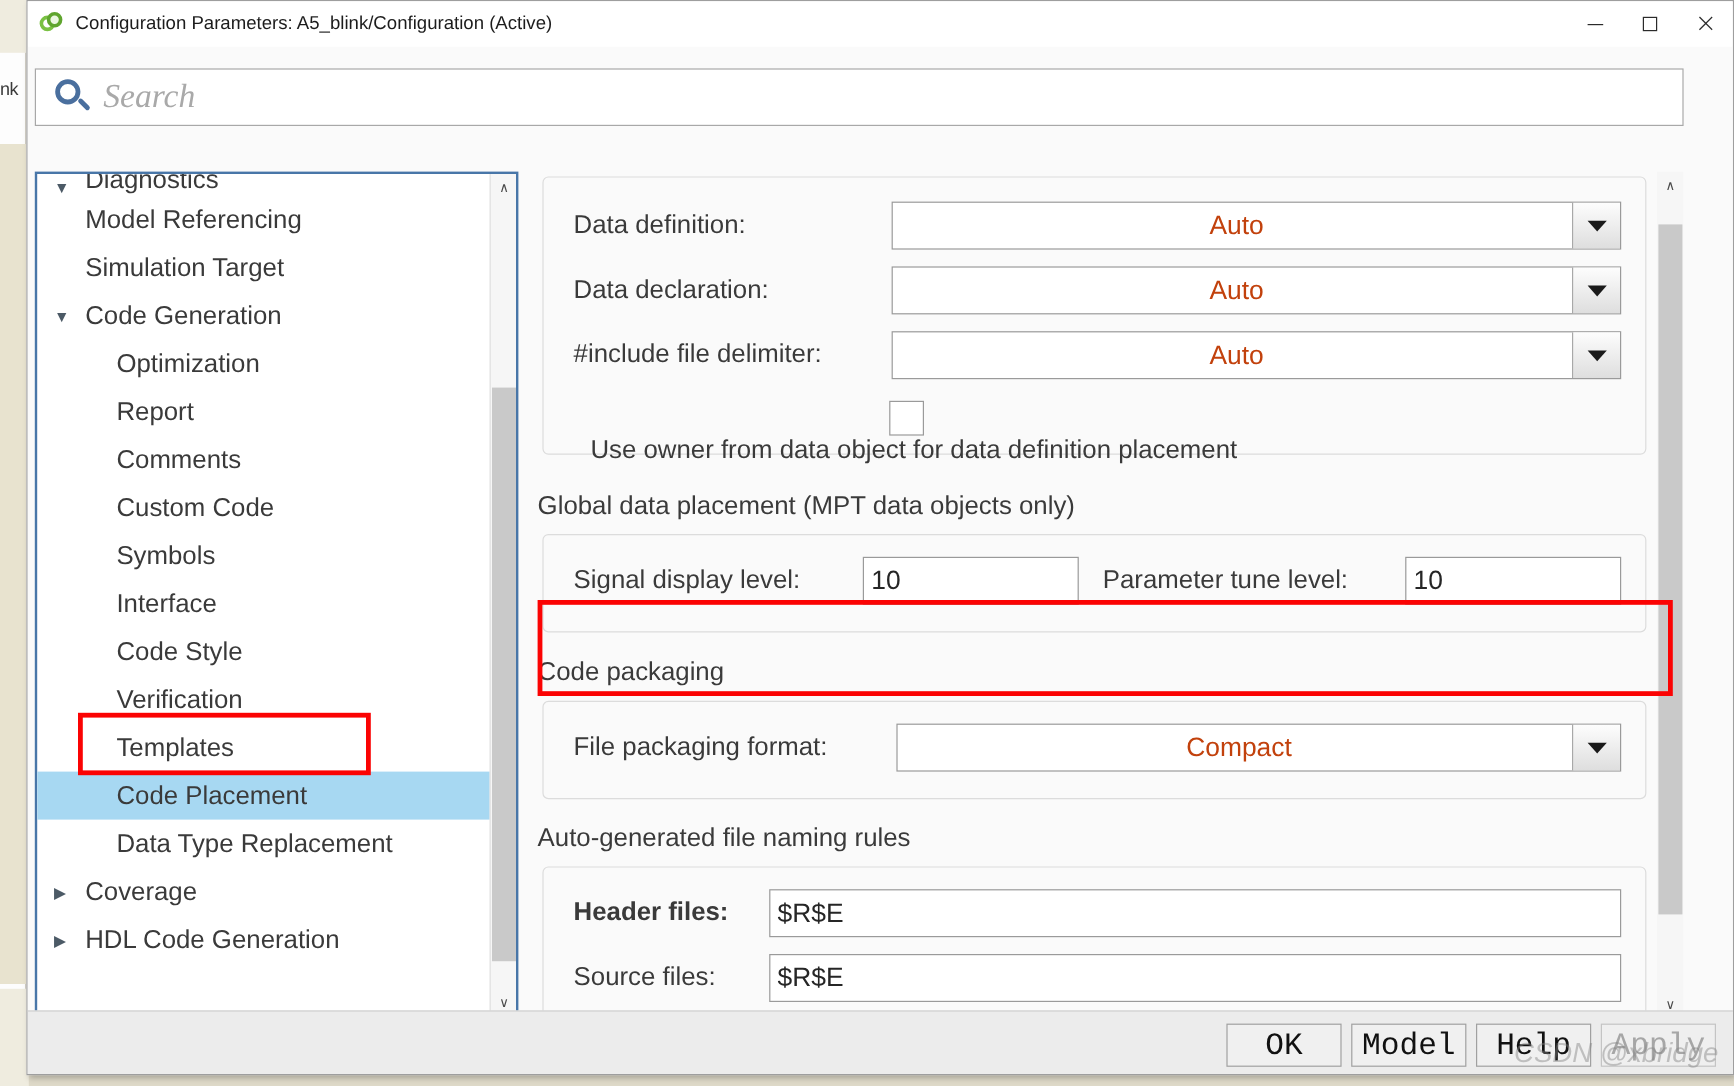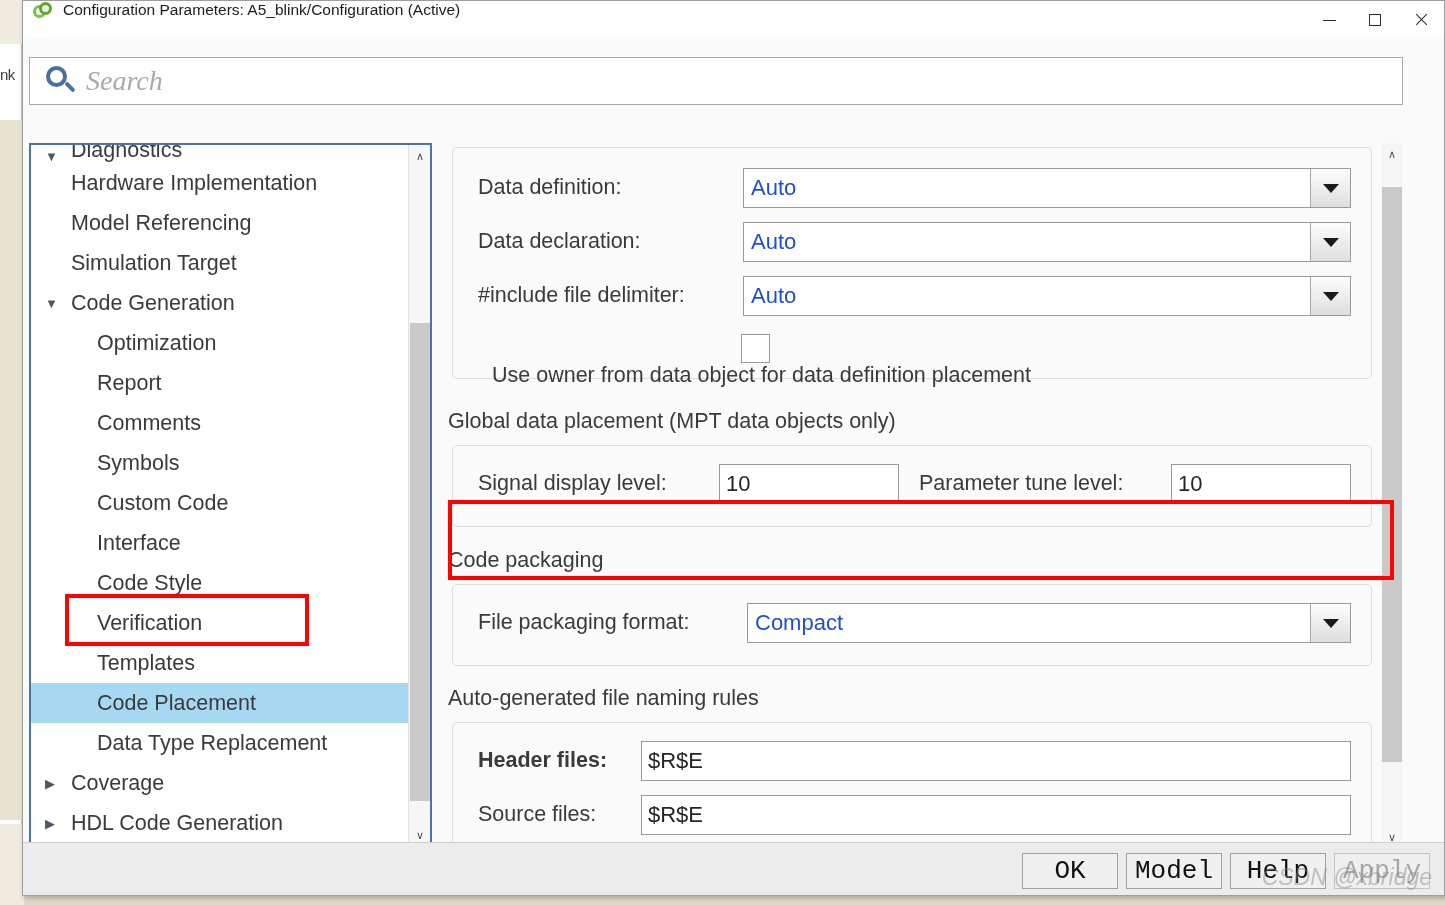--- a/index.html
+++ b/index.html
@@ -36,21 +36,21 @@
     width: 1423px; height: 896px;
     background: #ffffff;
     border: 1px solid #9e9e9e;
     box-shadow: 2px 2px 5px rgba(0,0,0,0.25);
     overflow: hidden;
   }
 
   
   .titlebar {
     position: relative; height: 38px; background: #ffffff;
-    display: flex; align-items: flex-start;
+    display: flex; align-items: center;
   }
   .title-icon {
     width: 22px; height: 22px; margin-left: 9px; margin-right: 9px;
     position: relative; flex: none;
   }
   .title-icon .c1 {
     position: absolute; left: 1px; top: 4px; width: 13px; height: 13px;
     border-radius: 50%; border: 3px solid #7ac143; background: #ffffff;
   }
   .title-icon .c2 {
@@ -162,22 +162,22 @@
     position: absolute; font-size: 21.5px; color: #3a3a3a; white-space: nowrap;
   }
   .field-label {
     position: absolute; font-size: 21.5px; color: #3a3a3a; white-space: nowrap;
   }
   .combo {
     position: absolute; height: 40px; background: #ffffff;
     border: 1px solid #9a9a9a; display: flex; align-items: center;
   }
   .combo-val {
-    flex: 1; padding-left: 7px; font-size: 22px; color: #1d4ed8;
-    white-space: nowrap; overflow: hidden;
+    flex: 1; padding-left: 7px; font-size: 22px; color: #c2410c;
+    white-space: nowrap; overflow: hidden; text-align: center;
   }
   .combo-btn {
     width: 40px; height: 38px; flex: none;
     background: linear-gradient(#fdfdfd, #dedede);
     border-left: 1px solid #a8a8a8;
     display: flex; align-items: center; justify-content: center;
   }
   .tri-down {
     width: 0; height: 0; border-left: 8px solid transparent;
     border-right: 8px solid transparent; border-top: 9px solid #1a1a1a;
@@ -274,24 +274,20 @@
       </div>
 
       <div class="sidebar">
         <div class="tree" id="tree">
             <div class="tree-row clipped">
               <span class="tree-arrow">▼</span>
               <span class="tree-label-l1">Diagnostics</span>
             </div>
             <div class="tree-row">
               <span class="tree-arrow"></span>
-              <span class="tree-label-l1">Hardware Implementation</span>
-            </div>
-            <div class="tree-row">
-              <span class="tree-arrow"></span>
               <span class="tree-label-l1">Model Referencing</span>
             </div>
             <div class="tree-row">
               <span class="tree-arrow"></span>
               <span class="tree-label-l1">Simulation Target</span>
             </div>
             <div class="tree-row">
               <span class="tree-arrow">▼</span>
               <span class="tree-label-l1">Code Generation</span>
             </div>
@@ -302,25 +298,25 @@
             <div class="tree-row">
               <span class="tree-arrow"></span>
               <span class="tree-label-l2">Report</span>
             </div>
             <div class="tree-row">
               <span class="tree-arrow"></span>
               <span class="tree-label-l2">Comments</span>
             </div>
             <div class="tree-row">
               <span class="tree-arrow"></span>
+              <span class="tree-label-l2">Custom Code</span>
+            </div>
+            <div class="tree-row">
+              <span class="tree-arrow"></span>
               <span class="tree-label-l2">Symbols</span>
-            </div>
-            <div class="tree-row">
-              <span class="tree-arrow"></span>
-              <span class="tree-label-l2">Custom Code</span>
             </div>
             <div class="tree-row">
               <span class="tree-arrow"></span>
               <span class="tree-label-l2">Interface</span>
             </div>
             <div class="tree-row">
               <span class="tree-arrow"></span>
               <span class="tree-label-l2">Code Style</span>
             </div>
             <div class="tree-row">

